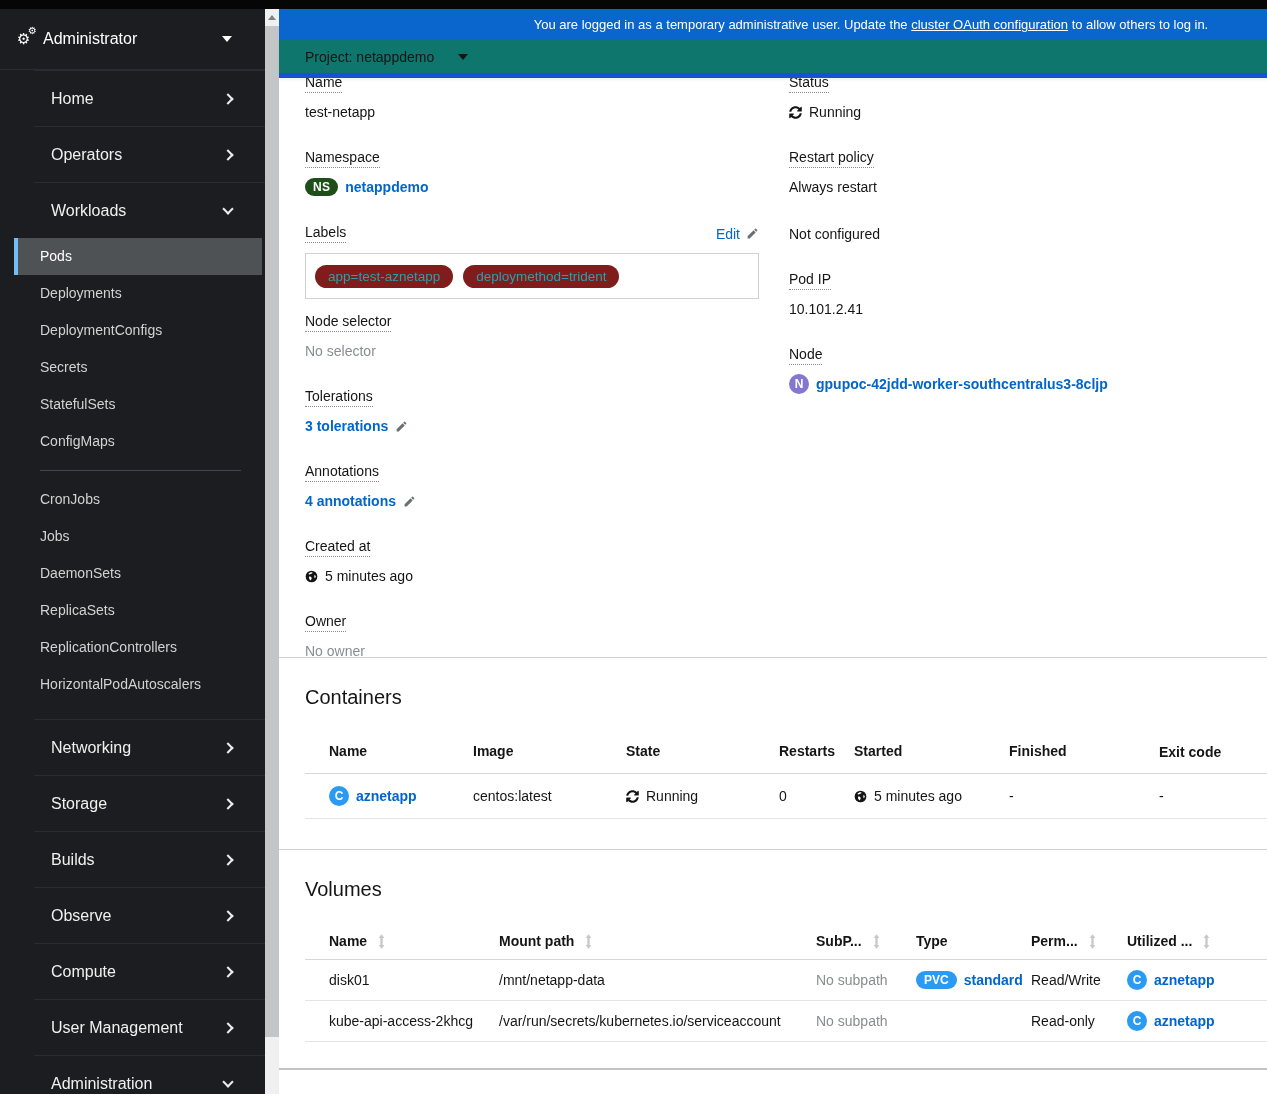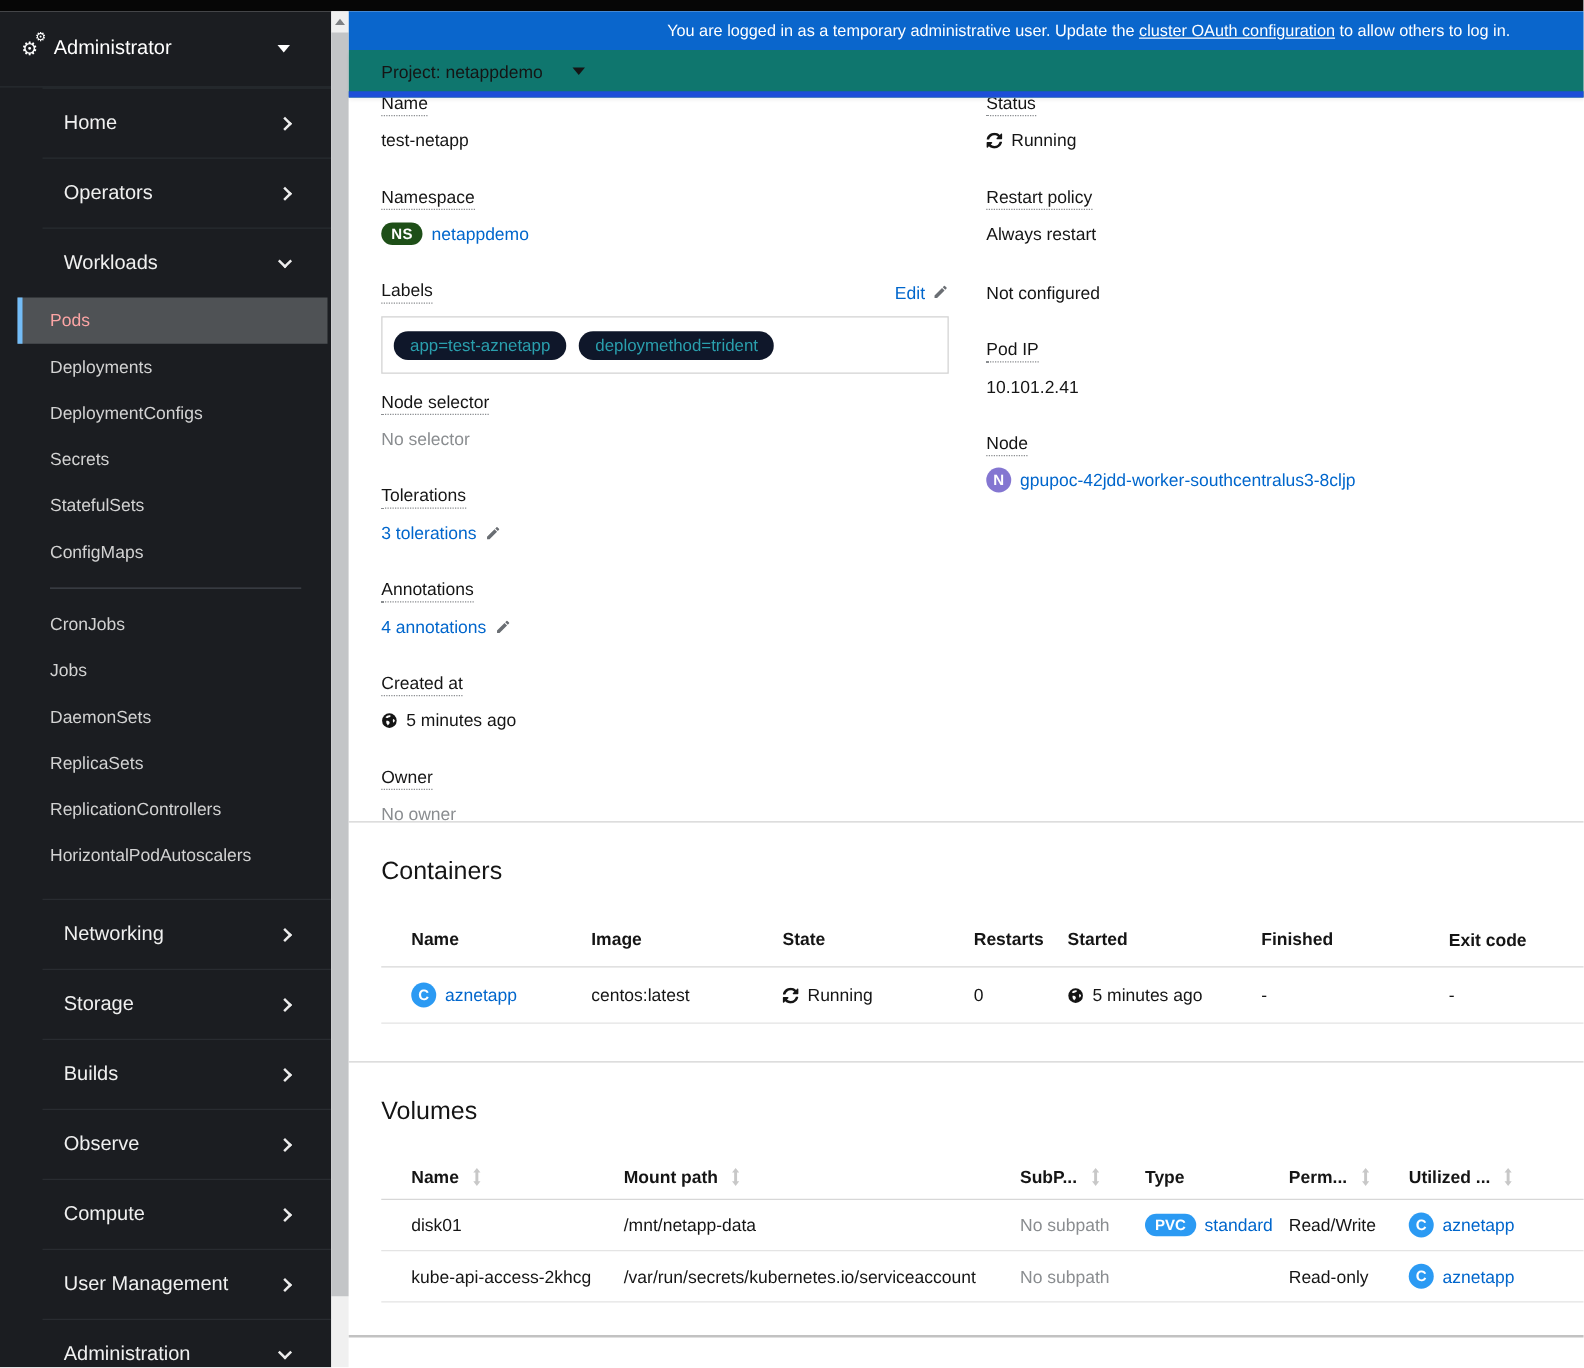--- a/index.html
+++ b/index.html
@@ -35,21 +35,21 @@
     border-right:2px solid #ededed; border-bottom:2px solid #ededed; }
   .chev.right { transform:rotate(-45deg); }
   .chev.down  { transform:rotate(45deg); margin-top:-3px; }
   .subnav { list-style:none; padding-bottom:16px; }
   .subnav li.sub {
     height:37px; line-height:37px; margin-left:14px; padding-left:22px;
     border-left:4px solid transparent; font-size:14px; color:#d2d2d2; cursor:pointer;
     white-space:nowrap;
   }
   .subnav li.sub.selected {
-    background:#4f5255; border-left-color:#73bcf7; color:#fca5a5; margin-right:3px;
+    background:#4f5255; border-left-color:#73bcf7; color:#ffffff; margin-right:3px;
   }
   .subdivider { height:1px; background:#42454c; margin:10px 24px 10px 40px; }
 
   
   .pagescrollbar { position:absolute; top:9px; left:265px; width:14px; height:1085px; background:#f0f0f0; }
   .sb-up { height:17px; display:flex; align-items:center; justify-content:center; cursor:pointer; }
   .sb-up-tri { width:0; height:0; border-left:4px solid transparent; border-right:4px solid transparent; border-bottom:5px solid #7f8184; }
   .sb-thumb { position:absolute; top:17px; left:0; width:14px; height:1011px; background:#c3c5c7; }
 
   
@@ -71,28 +71,28 @@
 
   
   .details { position:relative; height:580px; overflow:hidden; border-bottom:1px solid #d2d2d2; }
   .col-left  { position:absolute; left:26px; top:-4px; width:454px; }
   .col-right { position:absolute; left:510px; top:-4px; right:24px; }
   .field { margin-bottom:27px; }
   .dt { font-size:14px; color:#151515; }
   .dotted { display:inline-block; border-bottom:1px dotted #8a8d90; padding-bottom:2px; }
   .dd { margin-top:9px; font-size:14px; color:#151515; display:flex; align-items:center; gap:7px; min-height:20px; }
   .muted { color:#8a8d90; }
-  a.link { color:#0066cc; text-decoration:none; cursor:pointer; }
+  a.link { color:#0066cc; text-decoration:none; cursor:pointer;font-weight:bold; }
   .labels-head { display:flex; align-items:center; justify-content:space-between; }
   .edit-link { display:flex; align-items:center; gap:6px; font-size:14px; color:#0066cc; cursor:pointer; }
   .chips-box {
     margin-top:10px; border:1px solid #d2d2d2; background:#fff;
     padding:8px 9px; display:flex; gap:10px; width:454px; height:46px; align-items:center;
   }
-  .chip { background:#0f172a; border-radius:13px; padding:4px 13px; font-size:13.5px; color:#2a9fad; white-space:nowrap; }
+  .chip { background:#7f1d1d; border-radius:13px; padding:4px 13px; font-size:13.5px; color:#2a9fad; white-space:nowrap; }
   .labels-field { margin-bottom:14px; }
 
   .badge-ns { background:#1e4f18; color:#fff; font-size:12px; font-weight:bold; padding:2px 8px; border-radius:11px; letter-spacing:.3px; flex:none; }
   .badge-circle { width:20px; height:20px; border-radius:50%; color:#fff; font-size:12px; font-weight:bold;
     display:inline-flex; align-items:center; justify-content:center; flex:none; }
   .badge-n { background:#8476d1; }
   .badge-c { background:#2b9af3; }
   .badge-pvc { background:#2b9af3; color:#fff; font-size:12px; font-weight:bold; padding:2px 8px; border-radius:11px; flex:none; }
 
   .icon13 { width:13px; height:13px; flex:none; }

